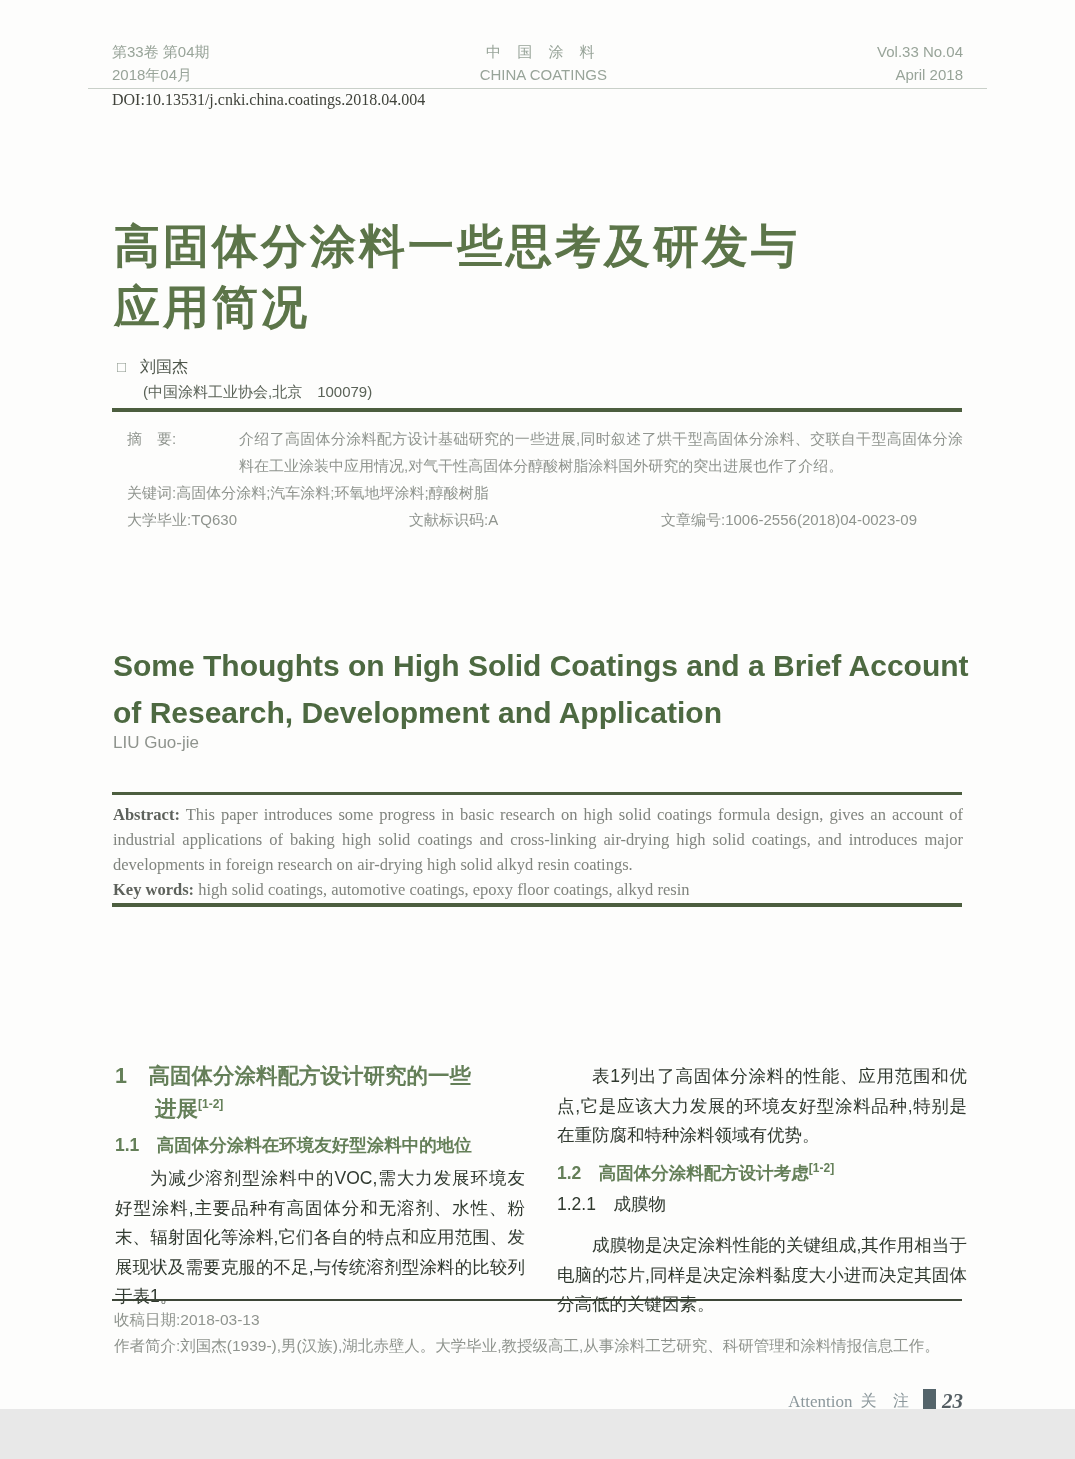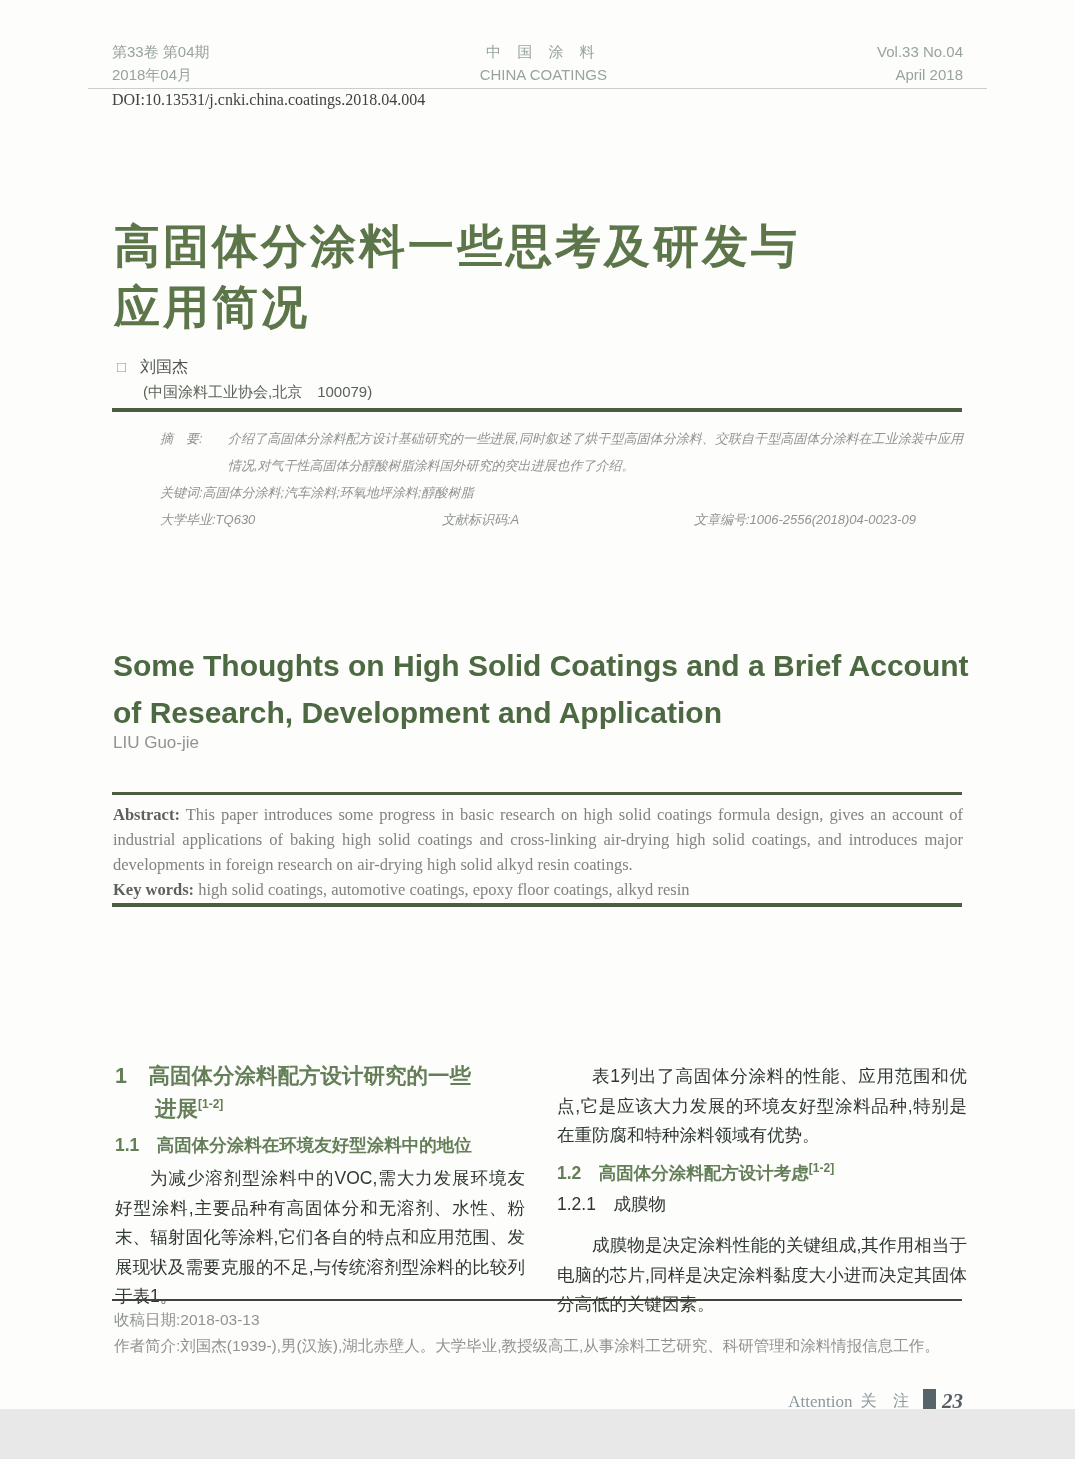--- a/index.html
+++ b/index.html
@@ -41,26 +41,26 @@
   }
   .author-row .marker { color:#8b978b; margin-right:14px; font-size:15px; }
   .affil-cn {
     position:absolute; left:143px; top:383px;
     font-size:15px; color:#5a6257;text-align:center;
   }
   .bar { position:absolute; left:112px; right:113px; background:#4c5e3f; }
   .bar1 { top:408px; height:4px; }
   
   .abs-cn {
-    position:absolute; left:160px; right:112px; top:425px;
-    color:#8f948e; font-size:13px; line-height:27px;font-style:italic;
+    position:absolute; left:127px; right:112px; top:425px;
+    color:#8f948e; font-size:15px; line-height:27px;
   }
   .abs-row { display:flex; }
   .abs-label { flex:none; width:68px; }
-  .abs-text { flex:1; text-align:justify; }
+  .abs-text { flex:1; text-align:justify;margin-left:44px; }
   .kw-row { margin-top:0; }
   .clc-row { position:relative; height:27px; margin-top:0; }
   .clc-row .clc  { position:absolute; left:0; }
   .clc-row .dcc  { position:absolute; left:282px; }
   .clc-row .aid  { position:absolute; left:534px; }
   
   .title-en {
     position:absolute; left:113px; right:100px; top:642px;
     color:#4d6941; font-size:30px; font-weight:bold; line-height:47px;
   }

